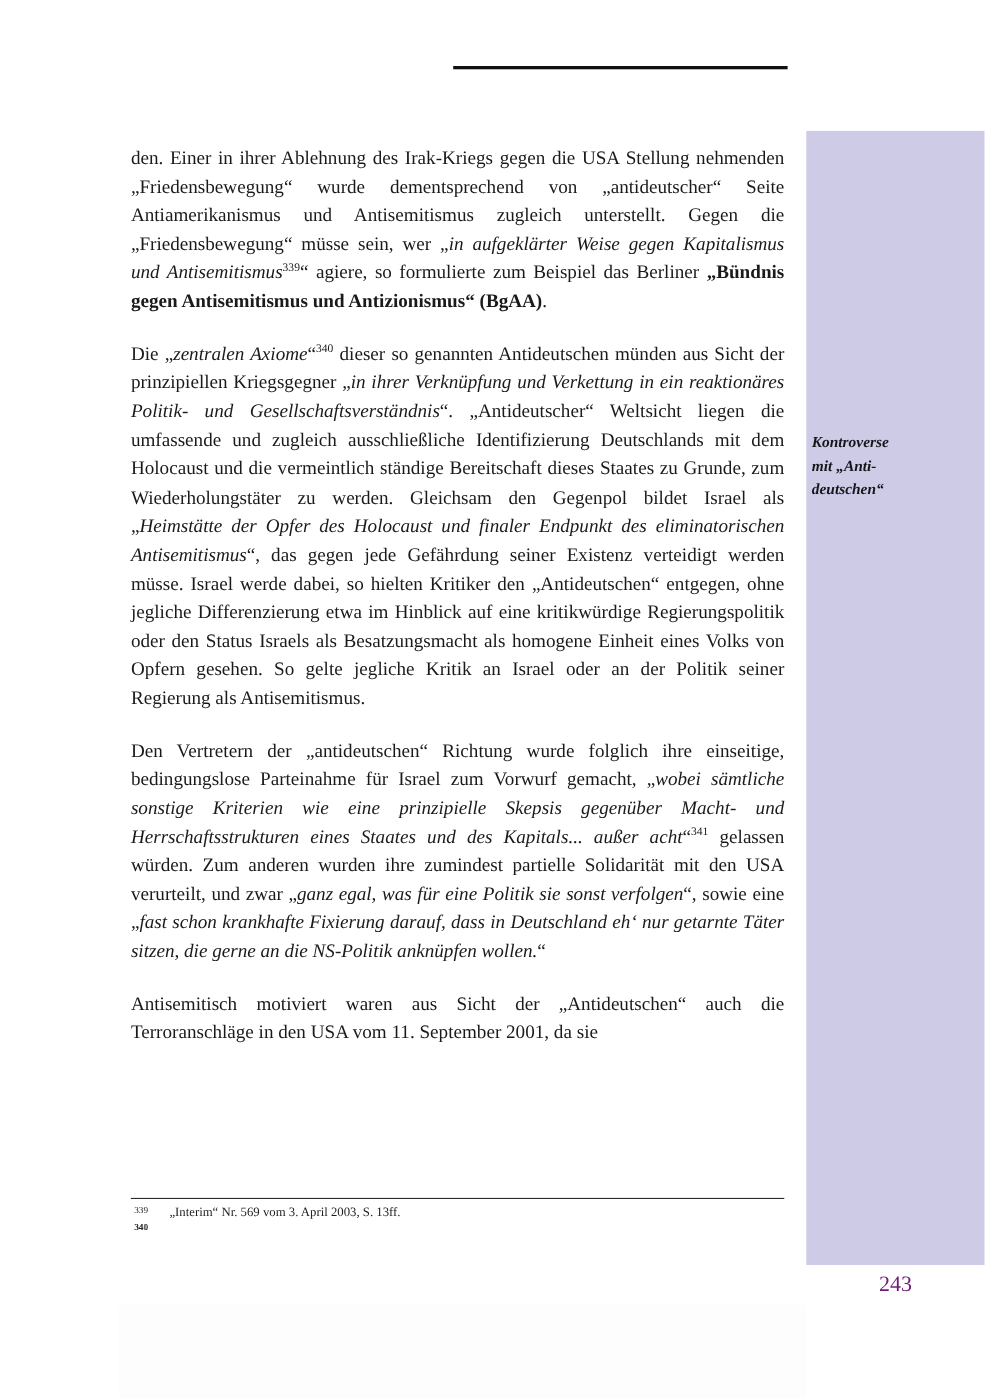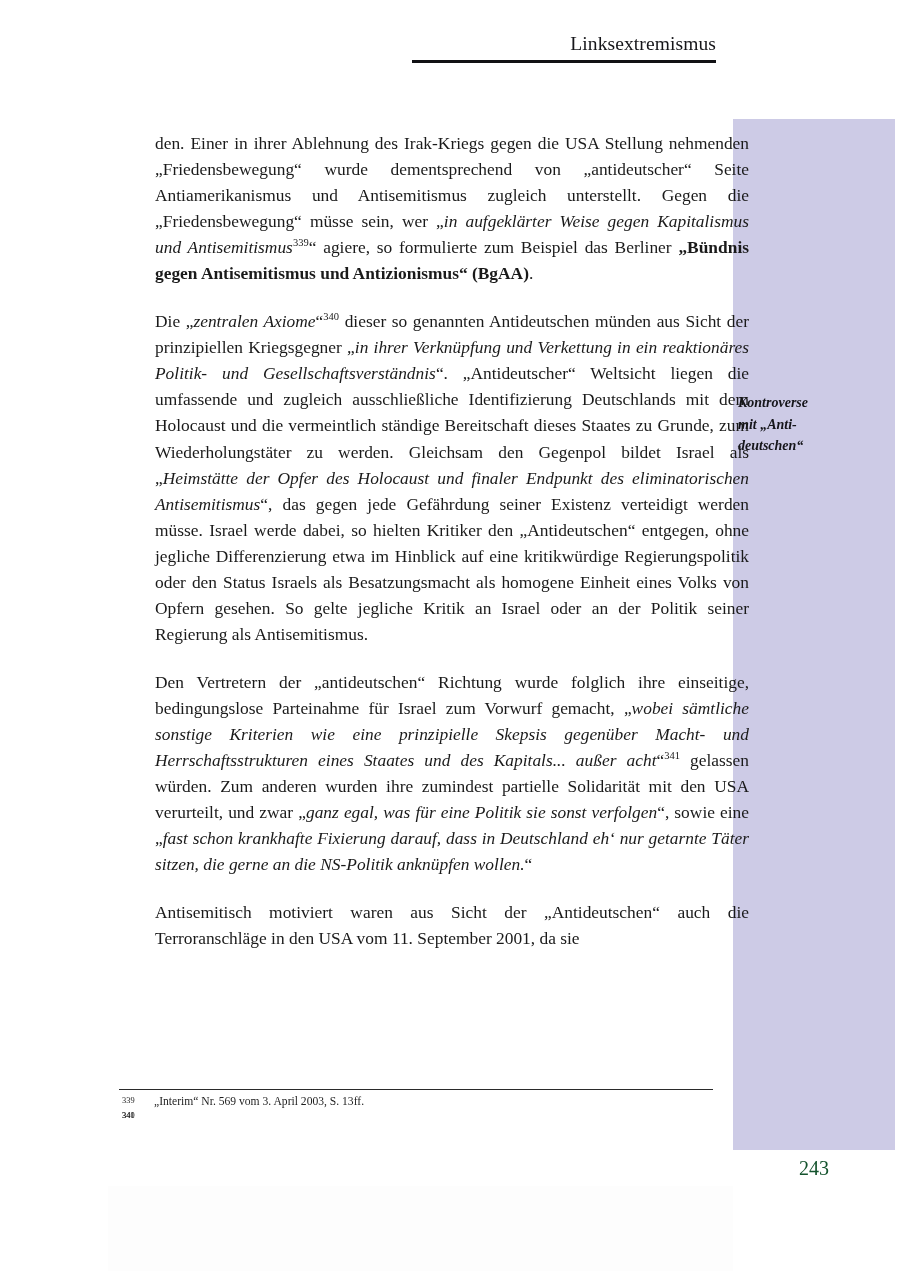--- a/index.html
+++ b/index.html
@@ -72,30 +72,29 @@
   }
 
   
   .folio {
     position: absolute;
     left: 733px;
     top: 1157px;
     width: 162px;
     text-align: center;
     font-size: 20px;
-    color: #14532d;
+    color: #701a75;
   }
 
   
   .textcol {
     position: absolute;
     left: 119px;
     top: 130px;
     width: 594px;
-    margin-left: 36px;
   }
   p.body {
     margin: 0 0 22px 0;
     font-size: 17.4px;
     line-height: 26.05px;
     text-align: justify;
     text-justify: inter-word;
     hyphens: manual;
     color: #1a1a1a;
   }
@@ -141,21 +140,20 @@
   }
 </style>
 </head>
 <body>
 
 <div class="page">
 
   <div class="scan-tint-left"></div>
   <div class="scan-tint-bottom"></div>
 
-  <div class="runhead">Linksextremismus</div>
   <div class="runhead-rule"></div>
 
   <div class="marginal"></div>
   <div class="marginal-note">
     <span>Kontroverse</span><br>
     <span>mit „Anti-</span><br>
     <span>deutschen“</span>
   </div>
 
   <div class="folio">243</div>

